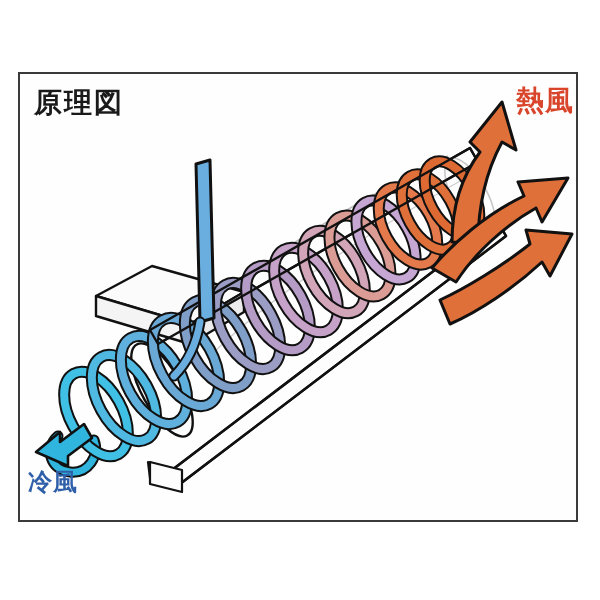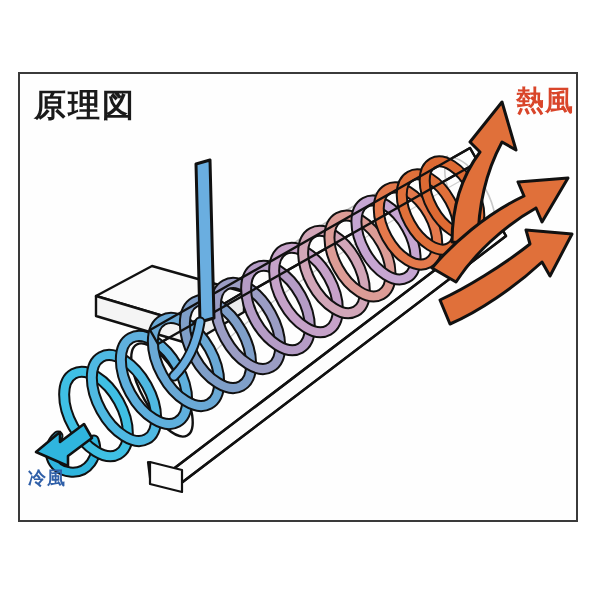--- a/index.html
+++ b/index.html
@@ -8,29 +8,29 @@
     font-family:"DejaVu Sans","Liberation Sans",sans-serif;
   }
   #stage{position:relative;width:600px;height:600px;background:#ffffff;}
   #frame{
     position:absolute;left:18px;top:72px;width:560px;height:450px;
     background:#fefefe;border:2px solid #3a3a3a;box-sizing:border-box;
   }
   #canvas{position:absolute;left:0;top:0;width:600px;height:600px;}
   .lbl{position:absolute;white-space:nowrap;}
   #title-label{
-    left:34px;top:84px;font-size:32px;color:#1a1a1a;font-weight:700;
+    left:34px;top:84px;font-size:28px;color:#1a1a1a;font-weight:700;
     letter-spacing:2px;
   }
   #hot-label{
     left:516px;top:82px;font-size:28px;color:#d9452a;font-weight:700;
     letter-spacing:1px;
   }
   #cold-label{
-    left:28px;top:466px;font-size:18px;color:#2f5fa8;font-weight:700;
+    left:28px;top:466px;font-size:24px;color:#2f5fa8;font-weight:700;
     letter-spacing:1px;
   }
 </style>
 </head>
 <body>
 
 <div id="stage">
 
   <div id="frame"></div>
 

